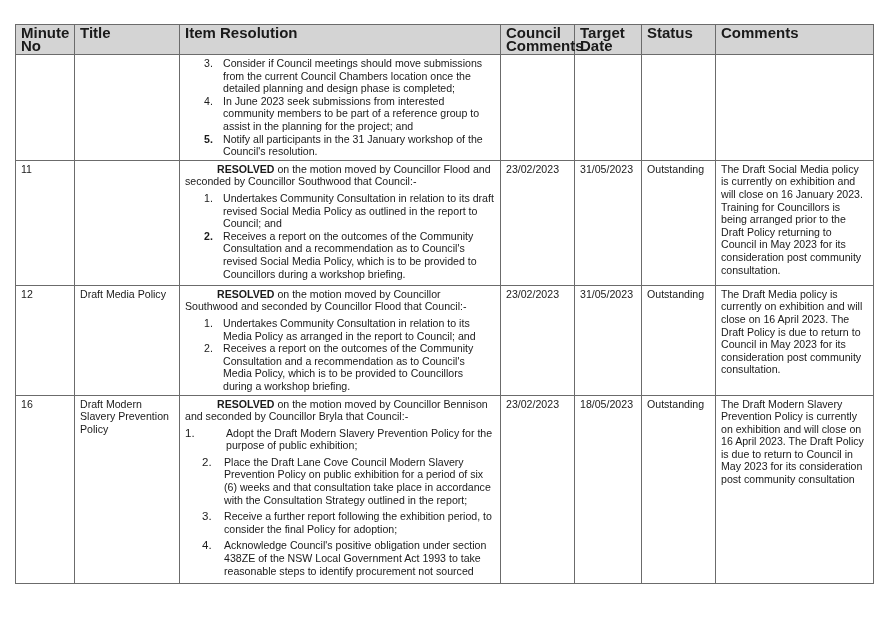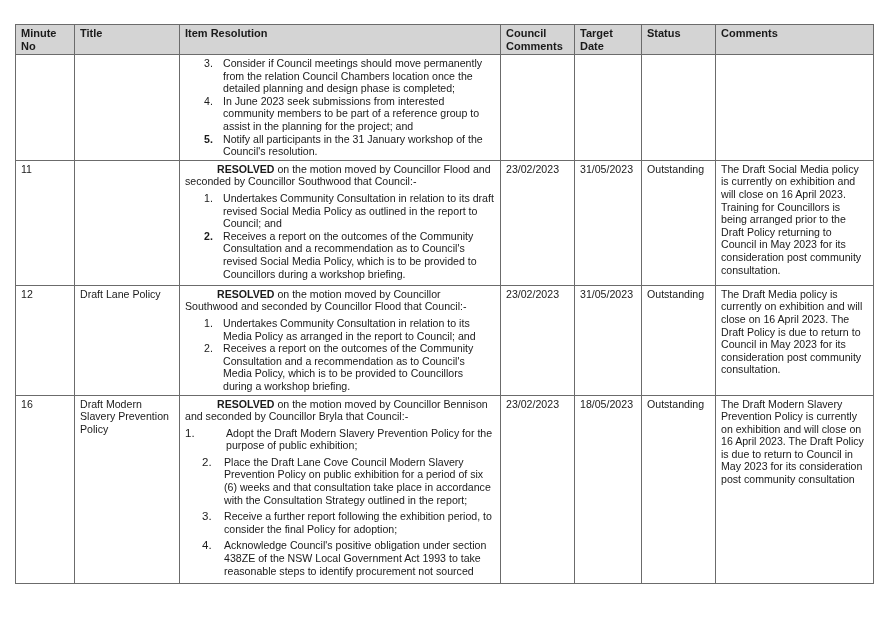--- a/index.html
+++ b/index.html
@@ -6,21 +6,21 @@
   body { width: 885px; height: 626px; position: relative; overflow: hidden;
          font-family: "Liberation Sans", sans-serif; color: #1a1a1a; }
   table.actions {
     position: absolute; left: 15px; top: 24px; width: 858px;
     border-collapse: collapse; table-layout: fixed; font-size: 10.6px; line-height: 12.6px;
   }
   table.actions th, table.actions td {
     border: 1.3px solid #6b6b6b; vertical-align: top; padding: 2px 5px 2px 5px;
   }
   table.actions th {
-    background: #d4d4d4; font-weight: bold; text-align: left; font-size: 11px; line-height: 12.5px;
+    background: #d4d4d4; font-weight: bold; text-align: left; font-size: 15px; line-height: 12.5px;
     height: 24px; padding-top: 2px;
   }
   th.mid { vertical-align: middle; }
   col.c-min { width: 59px; } col.c-title { width: 105px; } col.c-res { width: 321px; }
   col.c-meet { width: 74px; } col.c-target { width: 67px; } col.c-status { width: 74px; }
   col.c-com { width: 158px; }
   .lead { margin: 0 0 4px 0; }
   .lead b { font-weight: bold; padding-left: 32px; }
   ol.items { list-style: none; margin: 0; padding: 0; }
   ol.items li { position: relative; padding-left: 38px; margin: 0; }
@@ -61,21 +61,21 @@
       <th class="mid">Comments</th>
     </tr>
   </thead>
   <tbody>
 
     <tr class="row-cont">
       <td></td>
       <td></td>
       <td>
         <ol class="items cont-list">
-          <li><span class="num">3.</span><span>Consider if Council meetings should move permanently from the relation Council Chambers location once the detailed planning and design phase is completed;</span></li>
+          <li><span class="num">3.</span><span>Consider if Council meetings should move submissions from the current Council Chambers location once the detailed planning and design phase is completed;</span></li>
           <li><span class="num">4.</span><span>In June 2023 seek submissions from interested community members to be part of a reference group to assist in the planning for the project; and</span></li>
           <li><span class="num bold">5.</span><span>Notify all participants in the 31 January workshop of the Council's resolution.</span></li>
         </ol>
       </td>
       <td></td>
       <td></td>
       <td></td>
       <td></td>
     </tr>
 
@@ -85,26 +85,26 @@
       <td>
         <p class="lead"><b>RESOLVED</b><span> on the motion moved by Councillor Flood and seconded by Councillor Southwood that Council:-</span></p>
         <ol class="items">
           <li><span class="num">1.</span><span>Undertakes Community Consultation in relation to its draft revised Social Media Policy as outlined in the report to Council; and</span></li>
           <li><span class="num bold">2.</span><span>Receives a report on the outcomes of the Community Consultation and a recommendation as to Council's revised Social Media Policy, which is to be provided to Councillors during a workshop briefing.</span></li>
         </ol>
       </td>
       <td>23/02/2023</td>
       <td>31/05/2023</td>
       <td>Outstanding</td>
-      <td>The Draft Social Media policy is currently on exhibition and will close on 16 April 2023. Training for Councillors is being arranged prior to the Draft Policy returning to Council in May 2023 for its consideration post community consultation.</td>
+      <td>The Draft Social Media policy is currently on exhibition and will close on 16 January 2023. Training for Councillors is being arranged prior to the Draft Policy returning to Council in May 2023 for its consideration post community consultation.</td>
     </tr>
 
     <tr class="row-12">
       <td>12</td>
-      <td>Draft Lane Policy</td>
+      <td>Draft Media Policy</td>
       <td>
         <p class="lead"><b>RESOLVED</b><span> on the motion moved by Councillor Southwood and seconded by Councillor Flood that Council:-</span></p>
         <ol class="items">
           <li><span class="num">1.</span><span>Undertakes Community Consultation in relation to its Media Policy as arranged in the report to Council; and</span></li>
           <li><span class="num">2.</span><span>Receives a report on the outcomes of the Community Consultation and a recommendation as to Council's Media Policy, which is to be provided to Councillors during a workshop briefing.</span></li>
         </ol>
       </td>
       <td>23/02/2023</td>
       <td>31/05/2023</td>
       <td>Outstanding</td>

